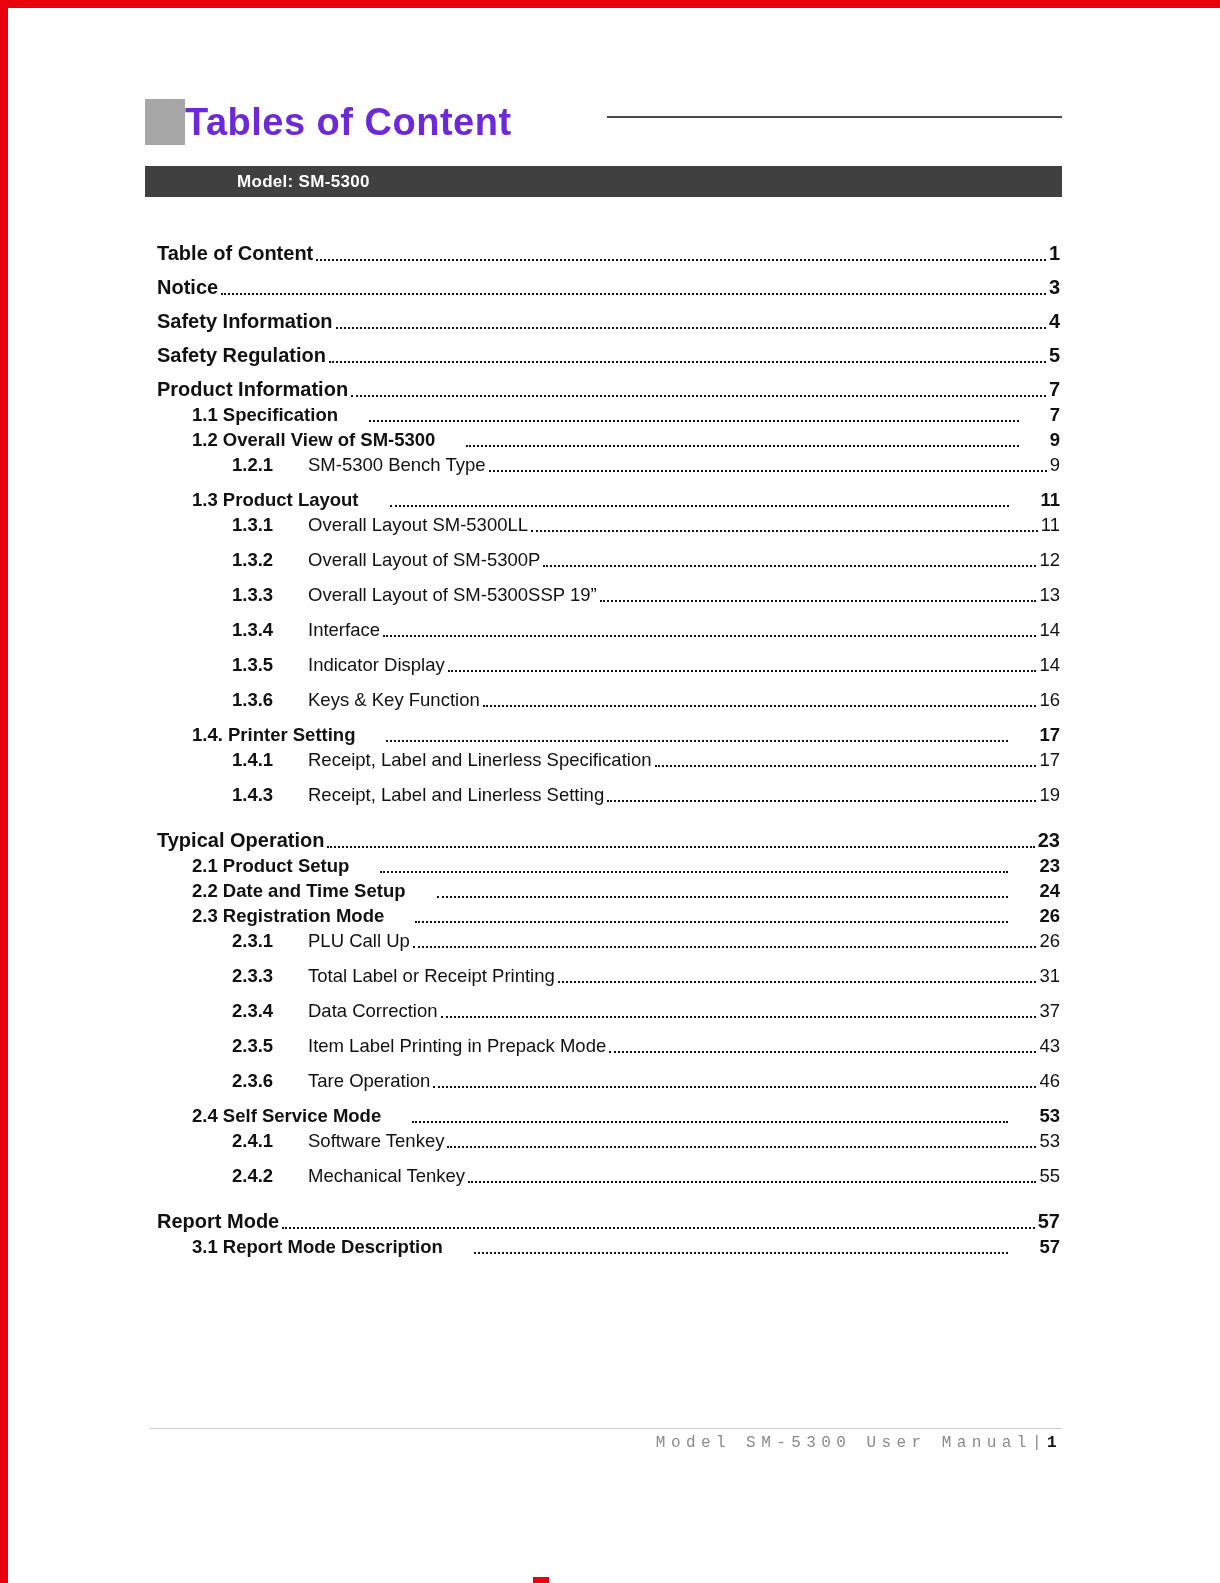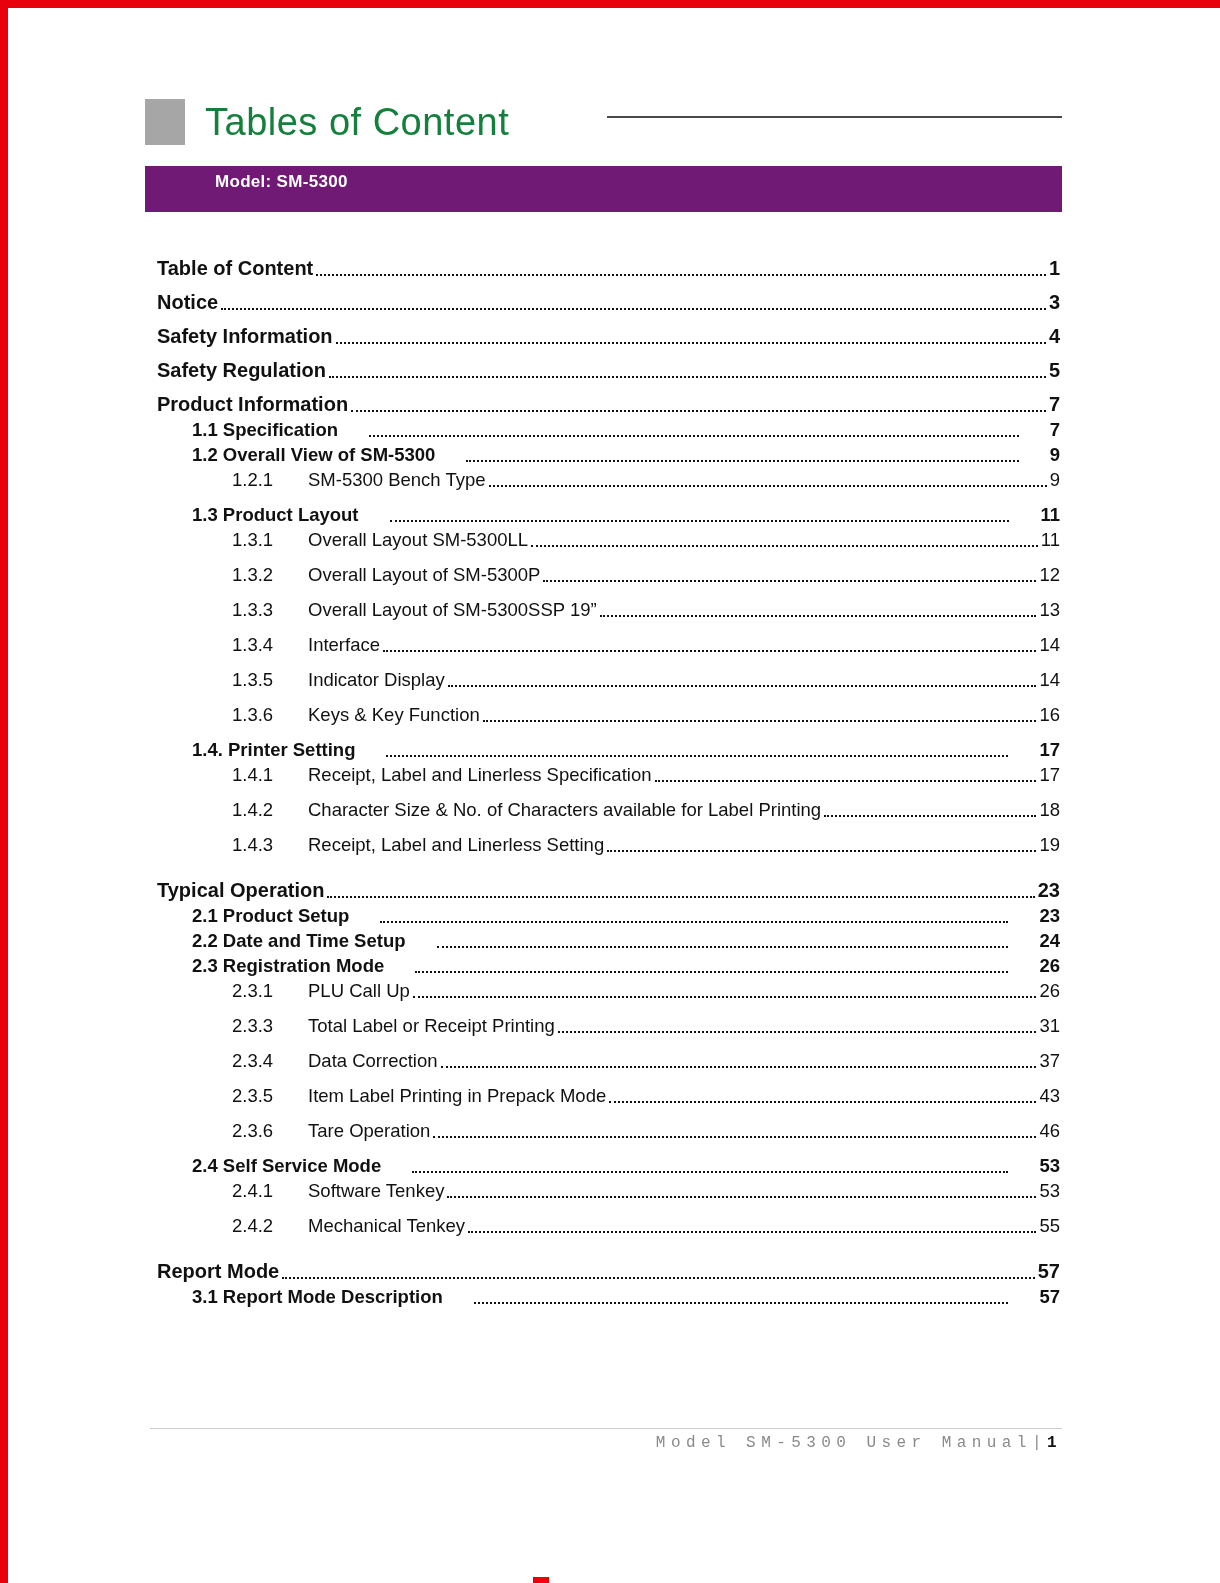--- a/index.html
+++ b/index.html
@@ -15,43 +15,43 @@
   
   .edge-top  { position: absolute; top: 0; left: 0; width: 1220px; height: 8px; background: #e8000d; }
   .edge-left { position: absolute; top: 0; left: 0; width: 8px; height: 1583px; background: #e8000d; }
   .corner-mark { position: absolute; left: 533px; bottom: 0; width: 16px; height: 6px; background: #e8000d; }
 
   .content { position: absolute; left: 145px; top: 96px; width: 917px; }
 
   
   .title-row { position: relative; height: 52px; display: flex; align-items: center; }
   .title-square { width: 40px; height: 46px; background: #a6a6a6; flex: 0 0 auto; }
-  .page-title { font-size: 38px; font-weight: normal; margin-left: 20px; color: #15803d; letter-spacing: 0.5px; white-space: nowrap; }
+  .page-title { font-size: 38px; font-weight: bold; color: #6d28d9; letter-spacing: 0.5px; white-space: nowrap; }
   .title-rule { position: absolute; left: 462px; right: 0; top: 20px; border-top: 2px solid #4a4a4a; }
 
   
   .banner {
-    margin-top: 18px; height: 46px; background: #701a75;
+    margin-top: 18px; height: 31px; background: #404040;
     color: #ffffff; font-weight: bold; font-size: 17px; line-height: 31px;
-    padding-left: 70px; letter-spacing: 0.3px;
+    padding-left: 92px; letter-spacing: 0.3px;
   }
 
   
   .toc { margin-top: 44px; padding-left: 12px; padding-right: 2px; }
   .toc-row { display: flex; align-items: flex-end; line-height: 25px; }
   .toc-leader {
     flex: 1 1 auto; min-width: 18px;
     border-bottom: 2px dotted #111111;
     align-self: flex-end; margin: 0 3px 5px 3px;
   }
   .lvl0 { font-weight: bold; font-size: 20px; margin-top: 9px; }
   .lvl0.section-gap { margin-top: 21px; }
   .lvl1 { font-weight: bold; font-size: 18.5px; padding-left: 35px; gap: 28px; }
   .lvl2 { font-size: 18.5px; padding-left: 75px; margin-bottom: 10px; }
-  .toc-num { flex: 0 0 76px; }
+  .toc-num { flex: 0 0 76px; font-weight: bold; }
   .toc-label { white-space: nowrap; }
   .toc-page { white-space: nowrap; }
 
   
   .footer-rule { position: absolute; left: 150px; top: 1428px; width: 912px; border-top: 1px solid #cccccc; }
   .footer {
     position: absolute; left: 145px; top: 1434px; width: 917px;
     text-align: right; font-size: 16px; letter-spacing: 0.34em; color: #8a8a8a;
     white-space: nowrap;
     font-family: Liberation Mono, monospace;
@@ -165,26 +165,20 @@
           <span class="toc-leader"></span>
           <span class="toc-page">17</span>
         </div>
         <div class="toc-row lvl2">
           <span class="toc-num">1.4.1</span>
           <span class="toc-label">Receipt, Label and Linerless Specification</span>
           <span class="toc-leader"></span>
           <span class="toc-page">17</span>
         </div>
         <div class="toc-row lvl2">
-          <span class="toc-num">1.4.2</span>
-          <span class="toc-label">Character Size &amp; No. of Characters available for Label Printing</span>
-          <span class="toc-leader"></span>
-          <span class="toc-page">18</span>
-        </div>
-        <div class="toc-row lvl2">
           <span class="toc-num">1.4.3</span>
           <span class="toc-label">Receipt, Label and Linerless Setting</span>
           <span class="toc-leader"></span>
           <span class="toc-page">19</span>
         </div>
         <div class="toc-row lvl0 section-gap">
           <span class="toc-label">Typical Operation</span>
           <span class="toc-leader"></span>
           <span class="toc-page">23</span>
         </div>

